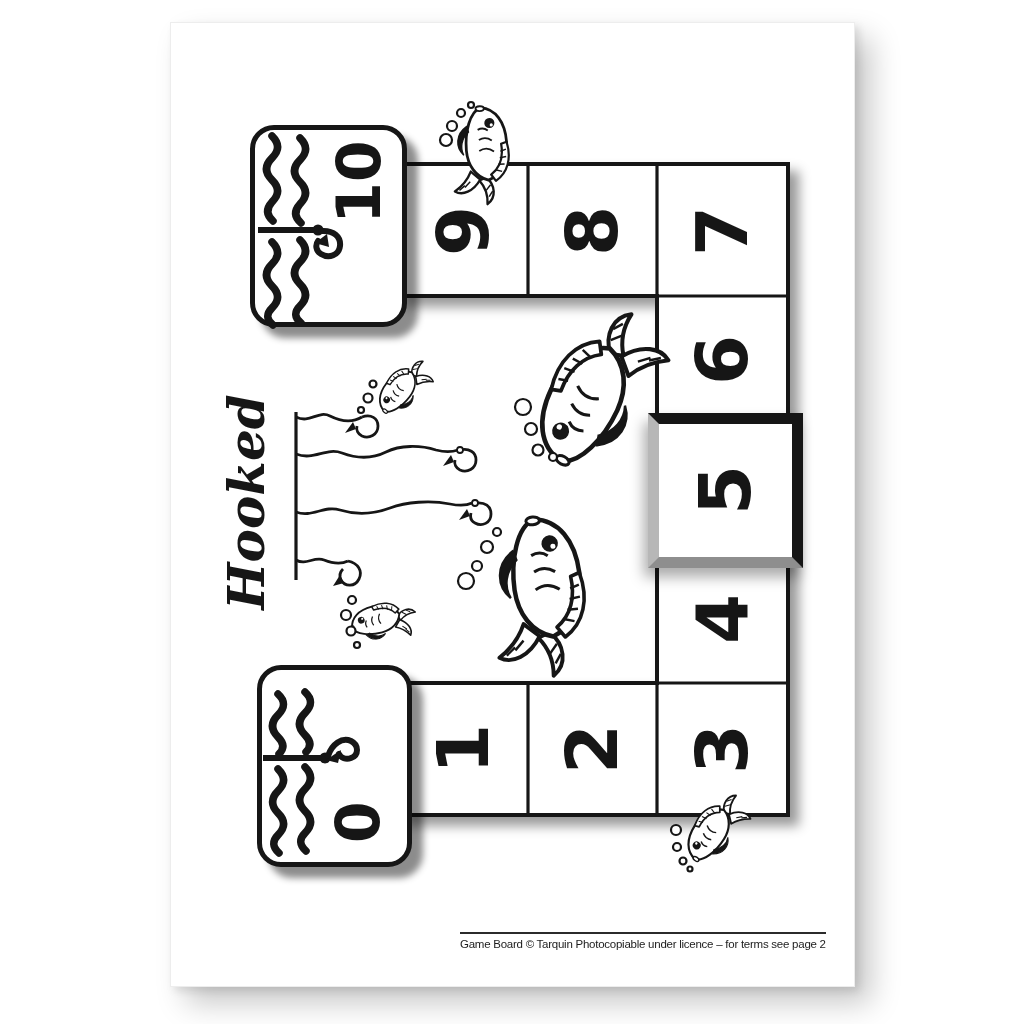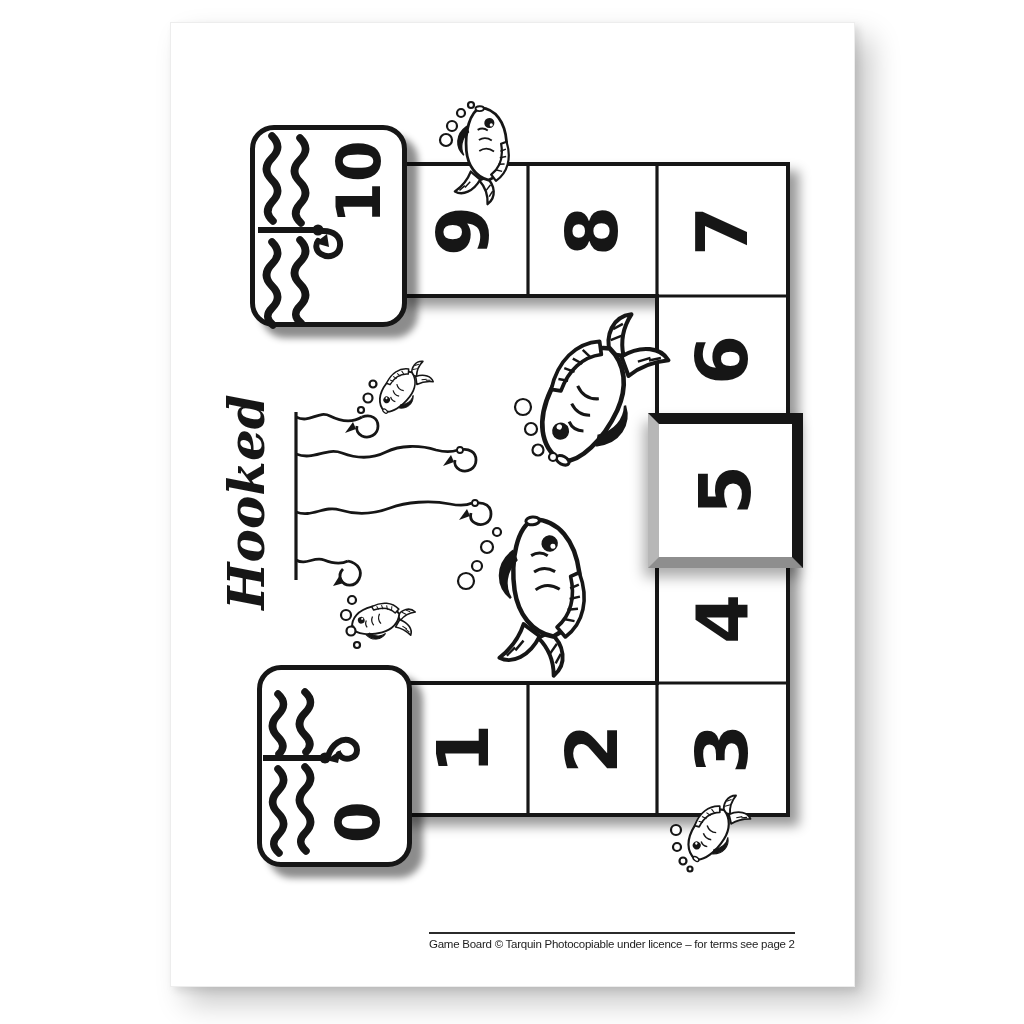--- a/index.html
+++ b/index.html
@@ -18,21 +18,21 @@
   .boxnum{position:absolute;display:flex;align-items:center;justify-content:center;
     transform:rotate(-90deg);font-family:"DejaVu Sans",sans-serif;font-weight:700;font-size:60px;color:#161616;}
   .endbox{position:absolute;box-sizing:border-box;background:#fff;border:5px solid #161616;border-radius:24px;
     box-shadow:11px 11px 7px rgba(0,0,0,0.45);}
   .box10{left:250px;top:125px;width:157px;height:202px;}
   .box0{left:257px;top:665px;width:155px;height:202px;}
   .endbox svg{position:absolute;left:0;top:0;width:100%;height:100%;overflow:visible;}
   .title{position:absolute;left:146px;top:457px;width:200px;height:90px;transform:rotate(-90deg);
     display:flex;align-items:center;justify-content:center;
     font-family:"DejaVu Serif",serif;font-style:italic;font-weight:700;font-size:50px;color:#161616;}
-  .footer{position:absolute;left:429px;top:932px;}
+  .footer{position:absolute;left:460px;top:932px;}
   .footer span{display:inline-block;border-top:2px solid #2b2b2b;padding-top:4px;
     font-size:11.5px;letter-spacing:-0.25px;color:#1c1c1c;white-space:nowrap;}
 </style>
 </head>
 <body>
 
 <div class="stage">
 
   <div class="paper"></div>
 

